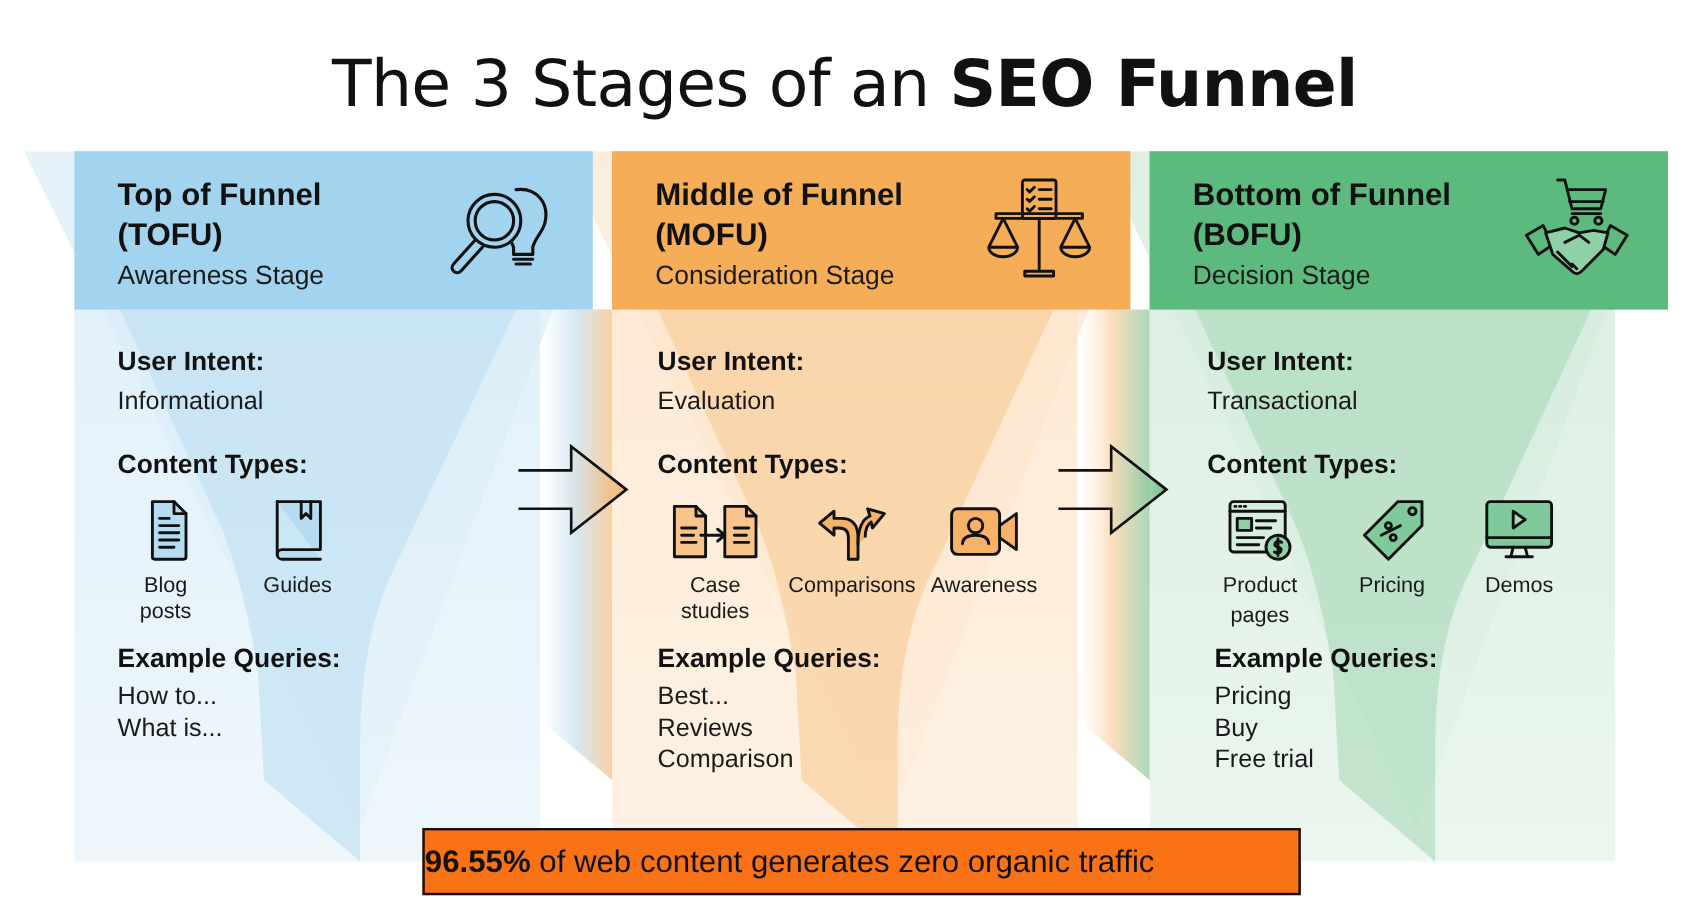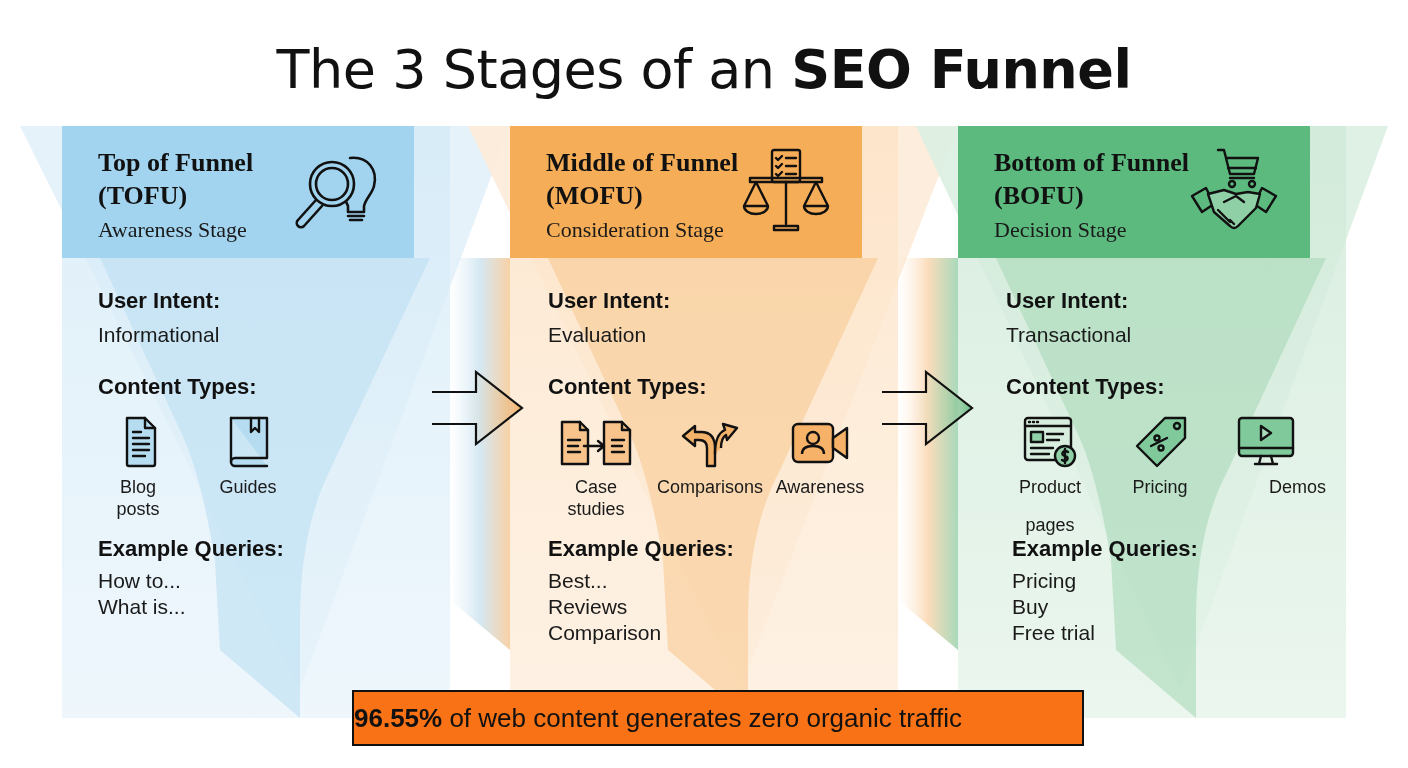--- a/index.html
+++ b/index.html
@@ -12,21 +12,21 @@
   }
   .title b { font-weight: 700; }
 
   .bg-funnel { position: absolute; top: 126px; left: 0; width: 1408px; height: 600px; }
 
   .col { position: absolute; top: 126px; width: 390px; height: 592px; }
   .col.tofu { left: 62px; }
   .col.mofu { left: 510px; }
   .col.bofu { left: 958px; }
 
-  .head { position: absolute; left: 0; top: 0; width: 352px; height: 132px; padding: 20px 0 0 36px; font-family: Liberation Serif, serif; }
+  .head { position: absolute; left: 0; top: 0; width: 432px; height: 132px; padding: 20px 0 0 36px; }
   .tofu .head { background: #a2d4ef; }
   .mofu .head { background: #f6ad57; }
   .bofu .head { background: #5cba7f; }
   .head .h1 { font-size: 26px; font-weight: 700; line-height: 33px; color: #111; }
   .head .h2 { font-size: 22px; font-weight: 400; line-height: 36px; color: #1a1a1a; }
   .head .icon { position: absolute; right: 26px; top: 20px; width: 100px; height: 90px; }
 
   .sec-label { position: absolute; font-size: 22px; font-weight: 700; color: #111; }
   .sec-value { position: absolute; font-size: 21px; color: #1a1a1a; line-height: 26px; }
 
@@ -230,33 +230,33 @@
       <svg viewBox="0 0 62 56" fill="none" stroke="#111" stroke-width="2.4" stroke-linejoin="round" stroke-linecap="round">
         <rect x="6" y="4" width="46" height="42" rx="3" fill="#d7eedf"></rect>
         <path d="M6,12 L52,12"></path>
         <path d="M10,8 L11,8 M14,8 L15,8 M18,8 L19,8"></path>
         <rect x="12" y="18" width="12" height="10" fill="#8fd0a6"></rect>
         <path d="M28,20 L44,20 M28,26 L40,26 M12,34 L34,34 M12,40 L30,40"></path>
         <circle cx="46" cy="42" r="10" fill="#8fd0a6"></circle>
         <path d="M49,38 Q46,36 44,38 Q42,41 46,42 Q50,43 48,46 Q46,48 43,46 M46,35 L46,49"></path>
       </svg>
       <div class="lbl">Product</div>
-      <div class="lbl" style="margin-top:16px">pages</div>
+      <div class="lbl" style="margin-top:3px">pages</div>
     </div>
     <div class="type" style="left:116px;">
       <svg viewBox="0 0 62 56" fill="none" stroke="#111" stroke-width="2.4" stroke-linejoin="round" stroke-linecap="round">
         <path d="M36,4 L56,4 L56,24 L28,52 L8,32 Z" fill="#7fc99a"></path>
         <circle cx="48" cy="12" r="3"></circle>
         <path d="M22,32 L38,24"></path>
         <circle cx="28" cy="24" r="2.5"></circle>
           <circle cx="32" cy="34" r="2.5"></circle>
       </svg>
       <div class="lbl">Pricing</div>
     </div>
-    <div class="type" style="left:222px;text-align:right;">
+    <div class="type" style="left:222px;">
       <svg viewBox="0 0 62 56" fill="none" stroke="#111" stroke-width="2.4" stroke-linejoin="round" stroke-linecap="round">
         <rect x="4" y="4" width="54" height="38" rx="3" fill="#7fc99a"></rect>
         <path d="M4,34 L58,34"></path>
         <path d="M26,12 L36,19 L26,26 Z" fill="#a9dbbb"></path>
         <path d="M26,42 L24,50 M36,42 L38,50 M20,50 L42,50"></path>
       </svg>
       <div class="lbl">Demos</div>
     </div>
   </div>
   <div class="sec-label" style="top:410px;left:54px;">Example Queries:</div>

